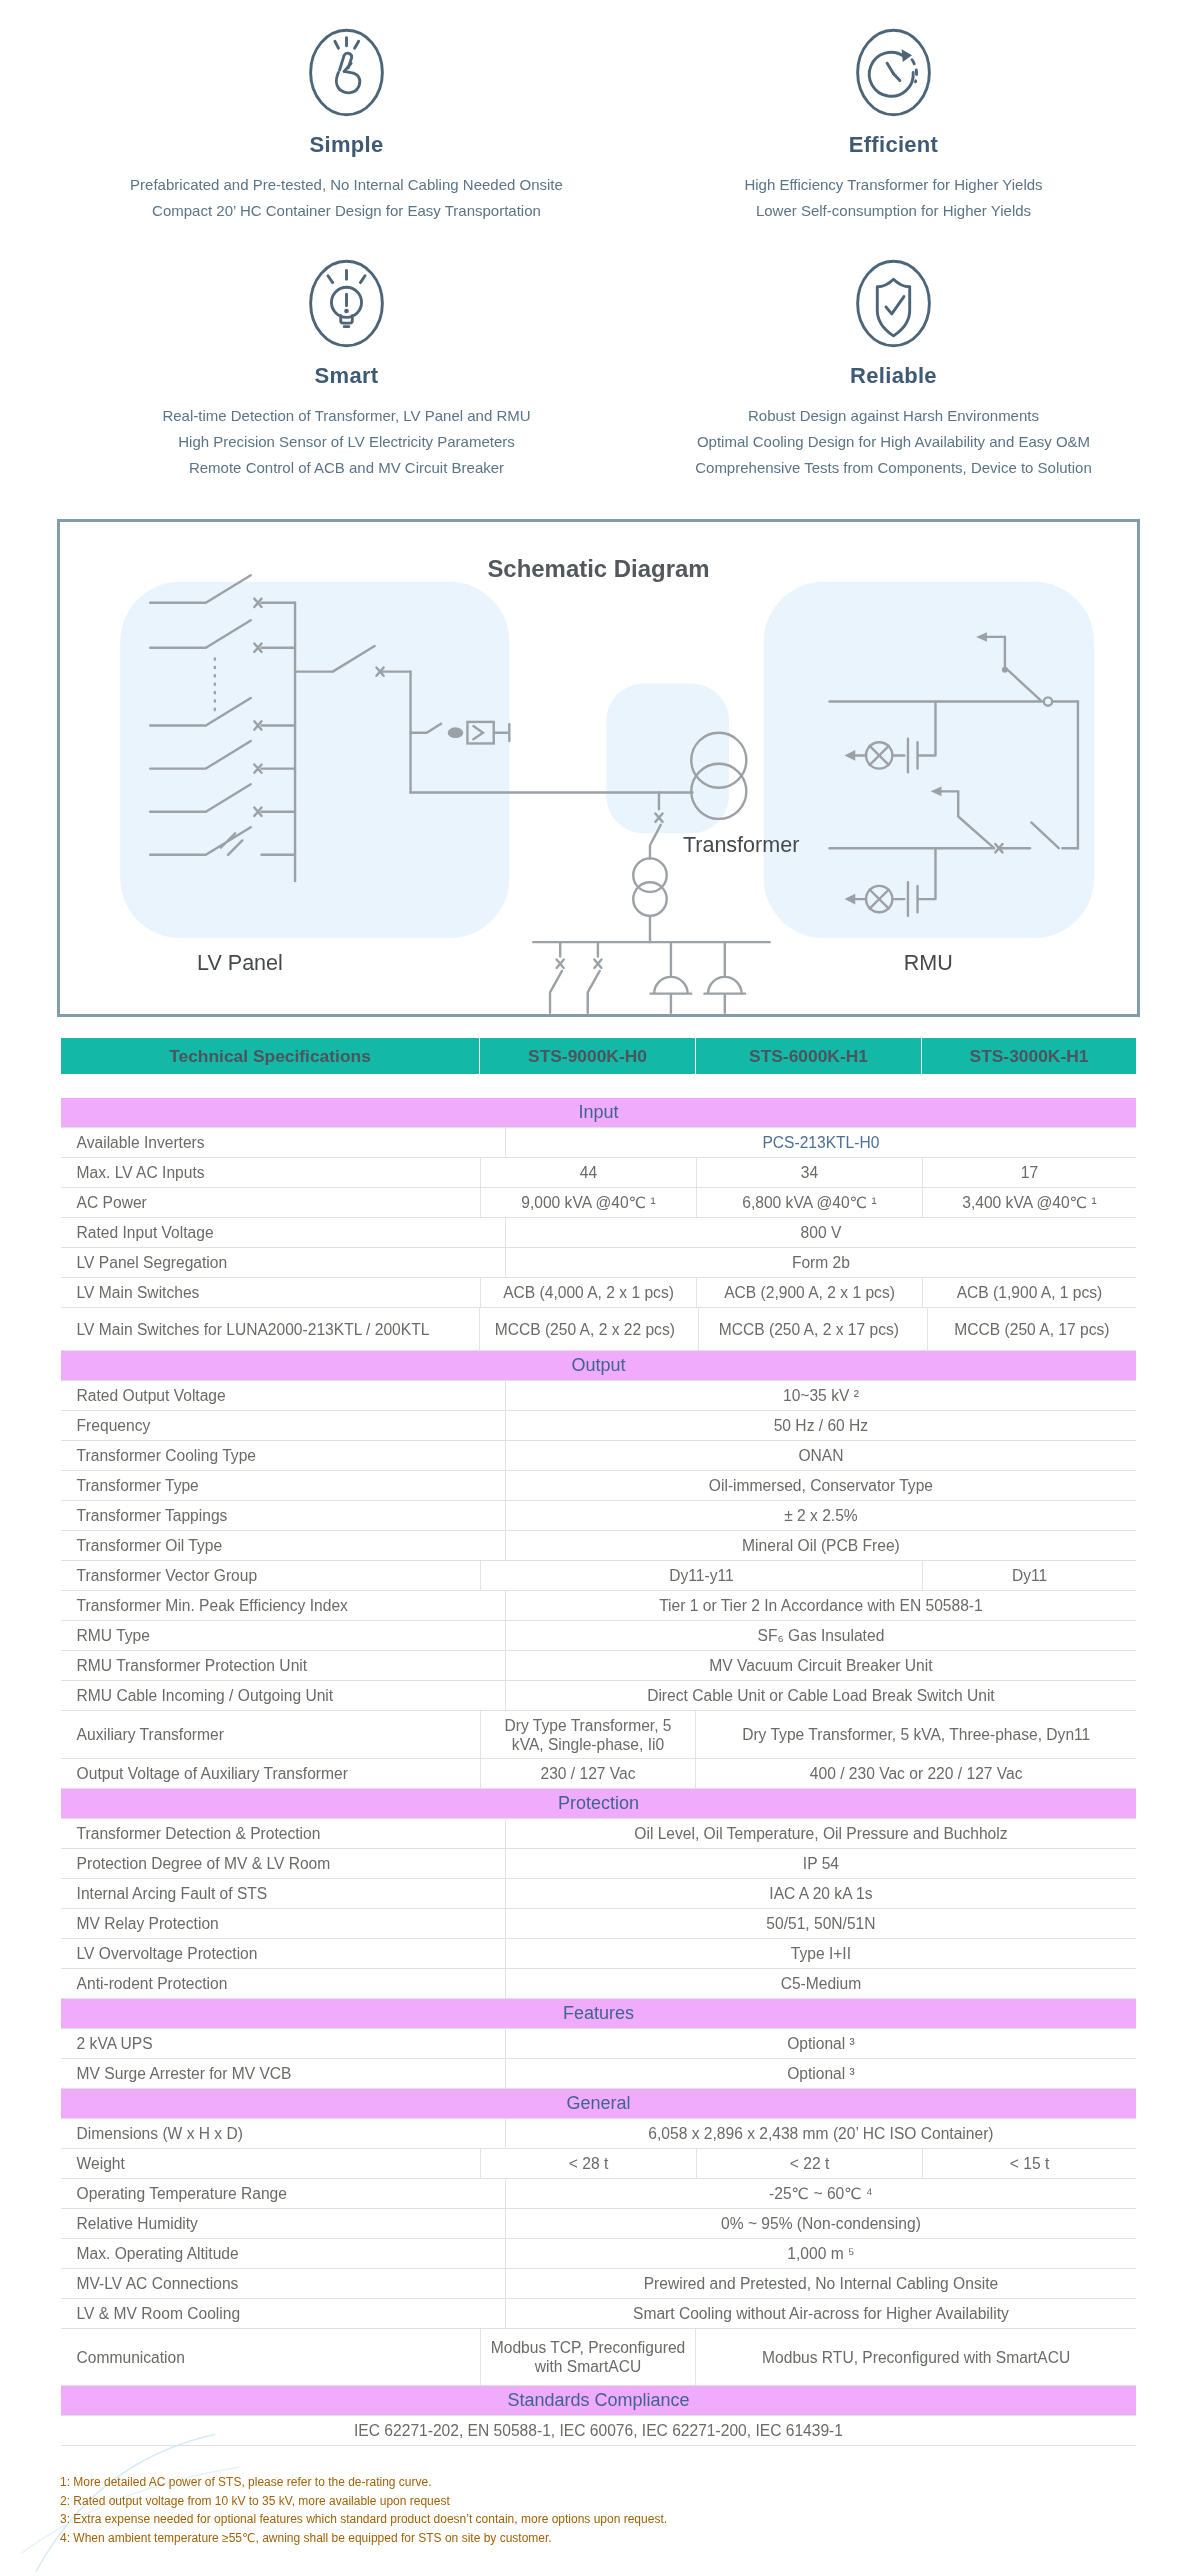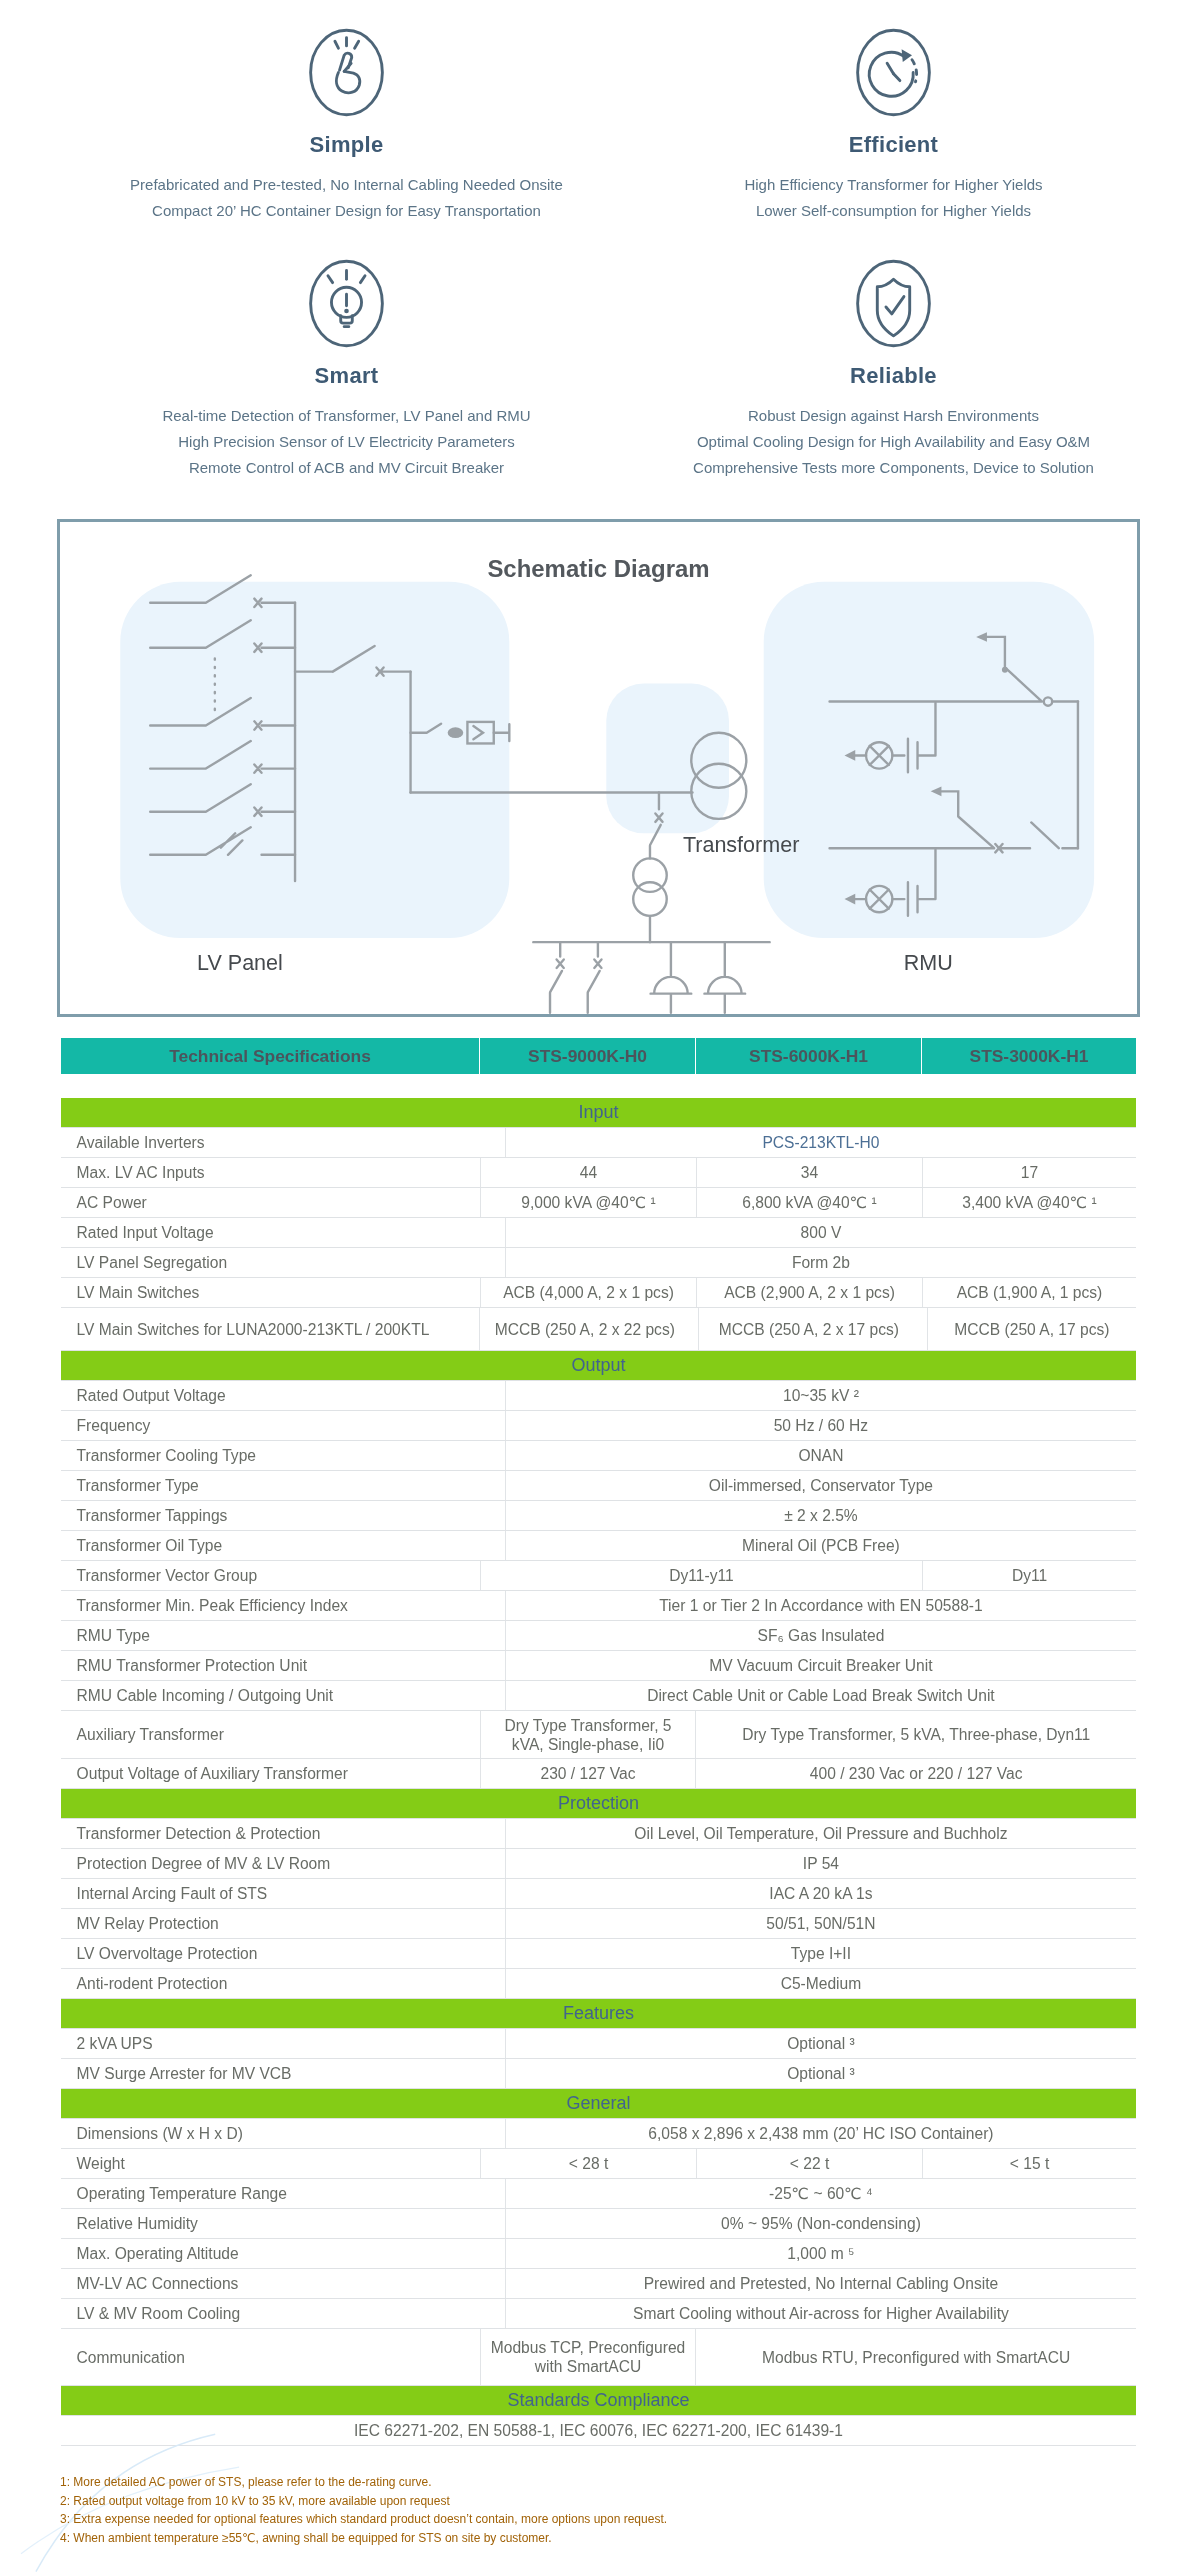--- a/index.html
+++ b/index.html
@@ -26,21 +26,21 @@
   .sch-title{font-size:40px;font-weight:600;fill:#53585d;}
   .sch-label{font-size:36px;fill:#45494d;}
   
   .spec-table{position:absolute;left:61px;top:1038px;width:1075px;font-size:15.6px;color:#686c66;}
   .t-head{display:flex;height:36px;background:#14b8a6;}
   .t-head>div{display:flex;align-items:center;justify-content:center;box-sizing:border-box;
     font-size:17.4px;font-weight:600;color:#4c545c;}
   .t-head>div:not(:last-child){border-right:1.8px solid #ffffff;}
   .hw0{width:419px;} .hw1{width:216px;} .hw2{width:226px;} .hw3{width:214px;}
   .t-gap{height:24px;}
-  .t-band{height:29px;line-height:29px;background:#84cc16;text-align:center;font-size:18px;
+  .t-band{height:29px;line-height:29px;background:#f0abfc;text-align:center;font-size:18px;
     color:#41648e;border-bottom:1.2px solid #dfe2e5;}
   .t-row{display:flex;border-bottom:1.2px solid #dfe2e5;min-height:29px;align-items:stretch;background:#fff;}
   .t-label{width:419px;box-sizing:border-box;padding:3.6px 12px 3.6px 15.6px;display:flex;align-items:center;line-height:19px;}
   .t-cell{box-sizing:border-box;border-left:1.2px solid #e1e4e7;display:flex;align-items:center;
     justify-content:center;text-align:center;padding:2.4px 6px;line-height:19px;}
   .w1{width:216px;} .w2{width:226px;} .w3{width:214px;}
   .w12{width:442px;} .w23{width:441px;} .wfull{width:656px;margin-left:40px;}
   .wall{width:1075px;border-left:none;}
   .h70{min-height:42px;gap:8px;} .h78{min-height:47px;} .h94{min-height:56px;}
   .blue-val{color:#4c6f95;}
@@ -107,21 +107,21 @@
 <div class="feature" id="feat-3">
   <svg width="81" height="95" viewBox="0 0 140 160">
     <ellipse class="icon-stroke" cx="70" cy="80" rx="62" ry="73"></ellipse>
     <path class="icon-stroke" d="M70,38 C61,47 50,51 42,51 L42,92 C42,112 55,126 70,136 C85,126 98,112 98,92 L98,51 C90,51 79,47 70,38 Z"></path>
     <path class="icon-stroke" d="M57,86 L67,98 L88,68"></path>
   </svg>
   <div class="feature-title">Reliable</div>
   <div class="feature-lines">
     <div>Robust Design against Harsh Environments</div>
     <div>Optimal Cooling Design for High Availability and Easy O&amp;M</div>
-    <div>Comprehensive Tests more Components, Device to Solution</div>
+    <div>Comprehensive Tests from Components, Device to Solution</div>
   </div>
 </div>
 
 <div class="schematic">
 <svg width="1077" height="492" viewBox="0 0 1798 822">
   <rect class="sch-blob" x="100" y="100" width="650" height="595" rx="100"></rect>
   <rect class="sch-blob" x="912" y="270" width="205" height="250" rx="62"></rect>
   <rect class="sch-blob" x="1175" y="100" width="552" height="595" rx="100"></rect>
 
   <text class="sch-title" x="899" y="92" text-anchor="middle">Schematic Diagram</text>

